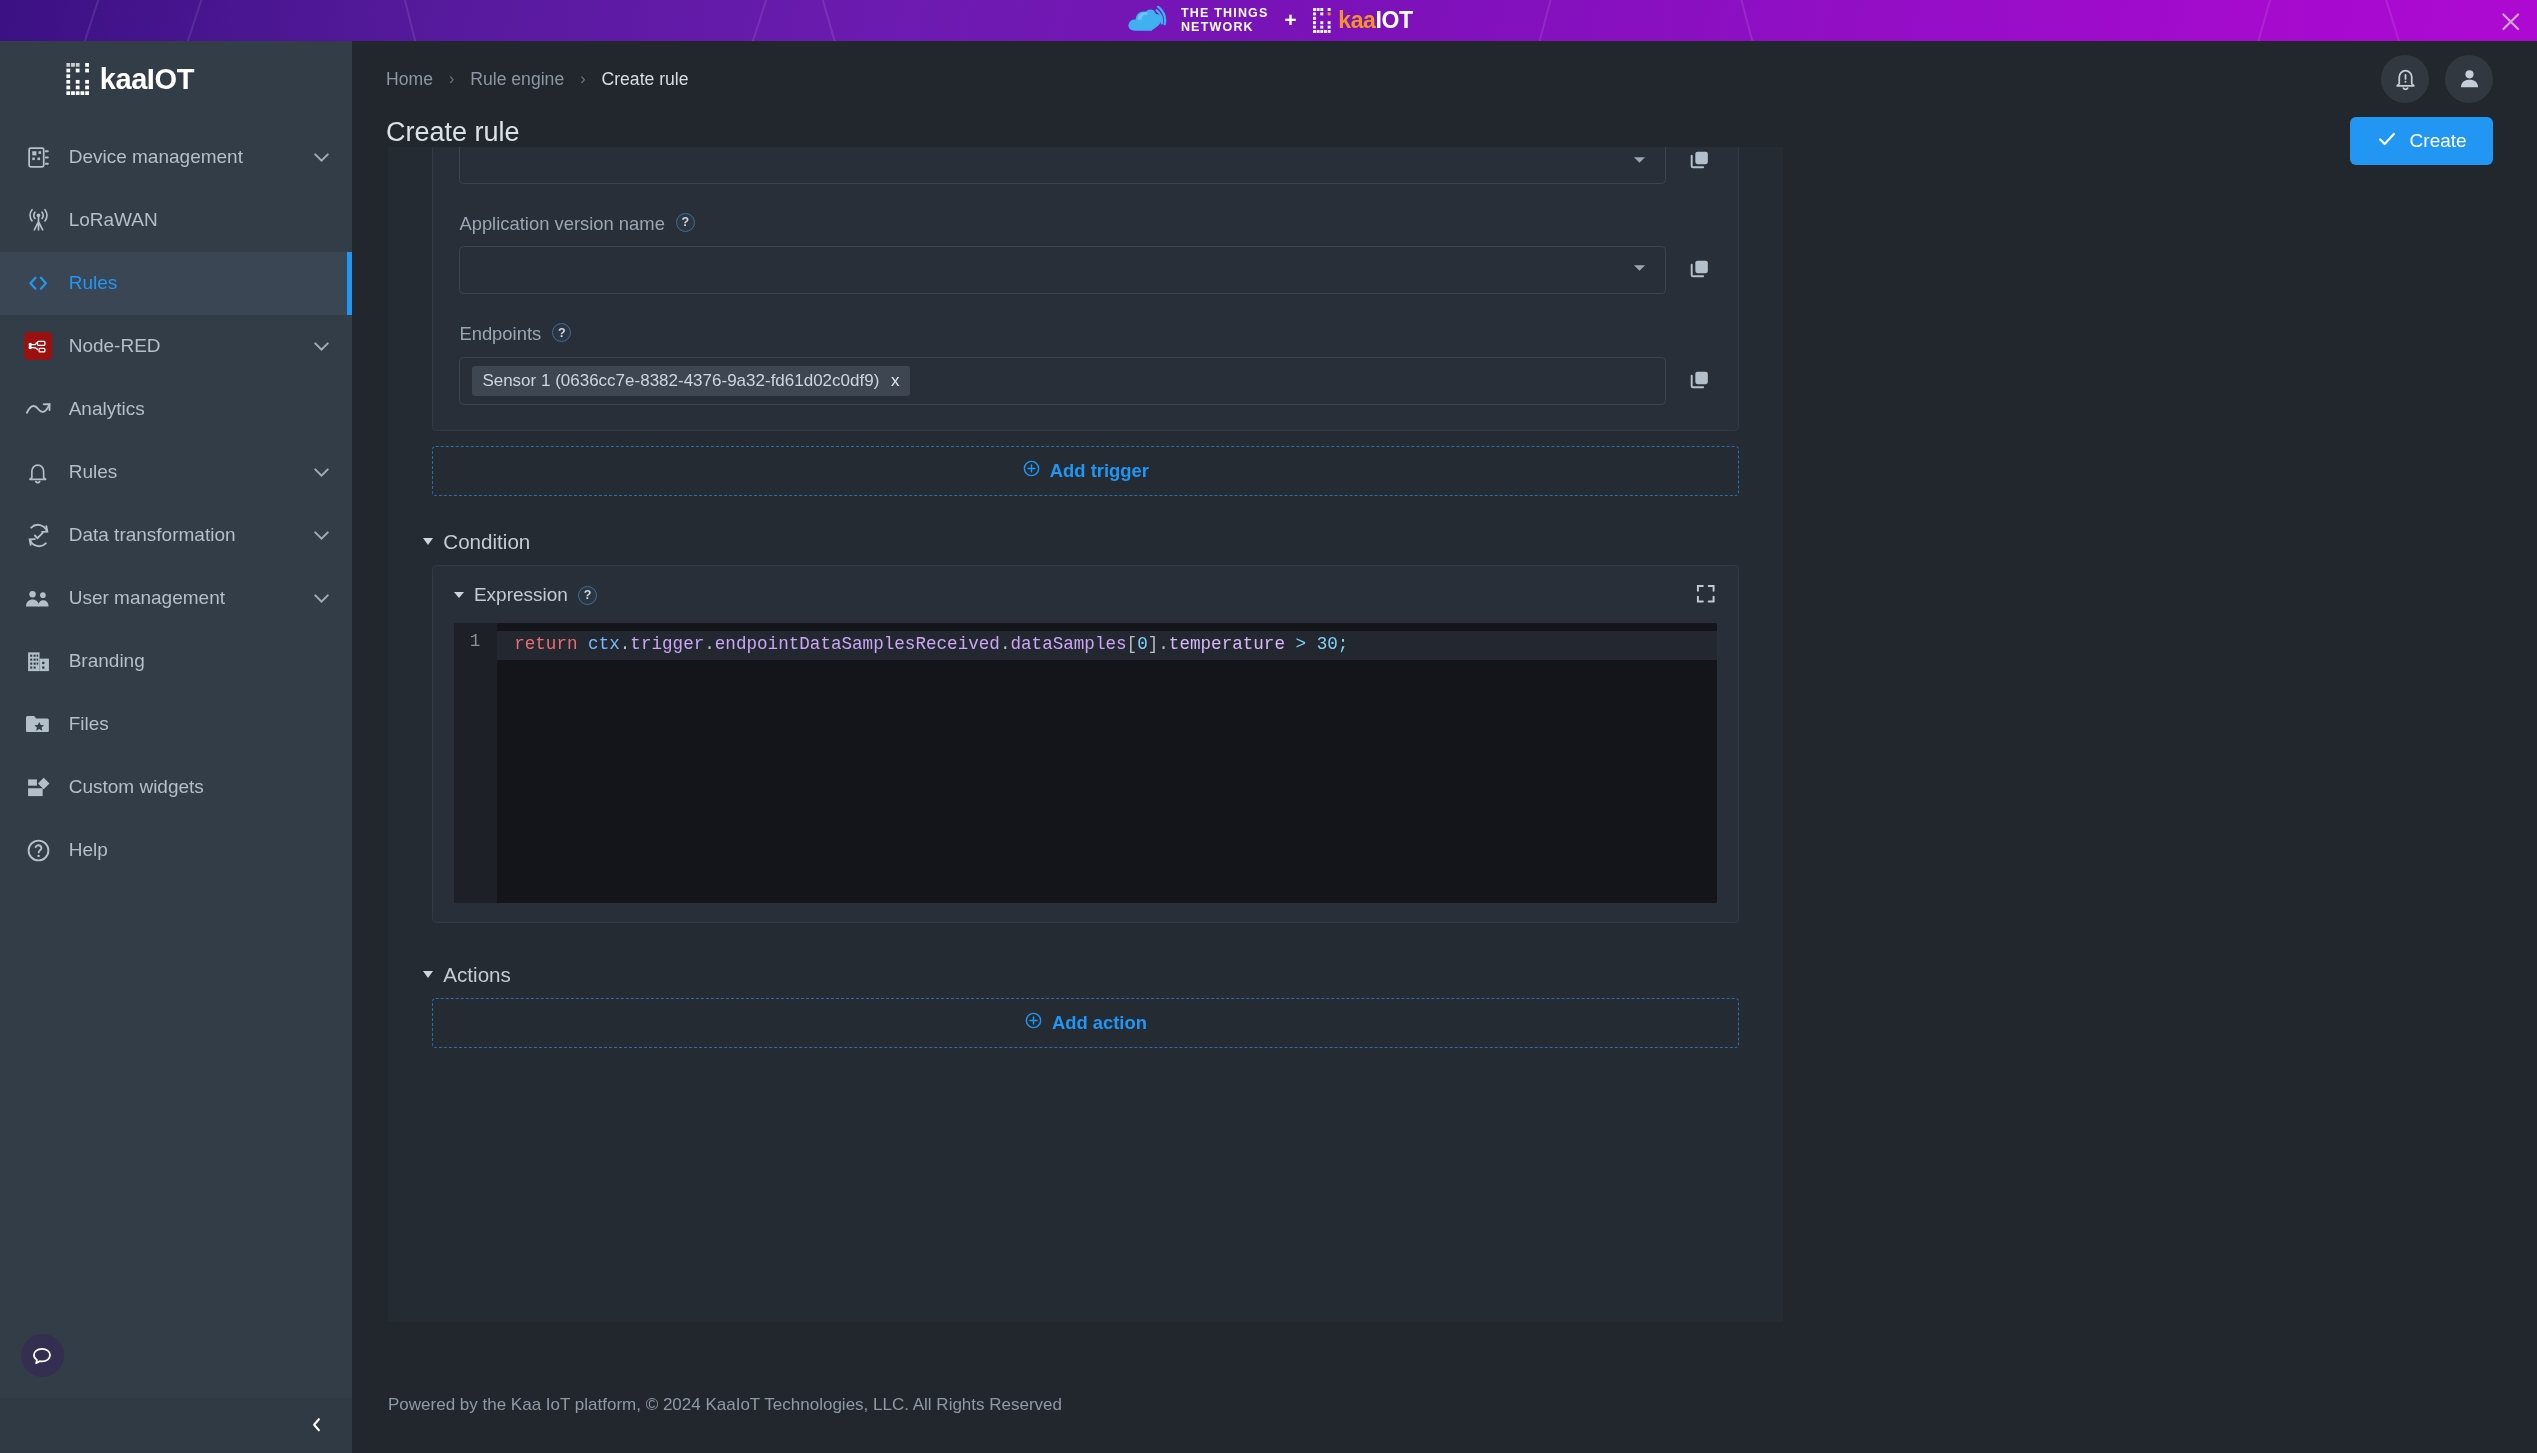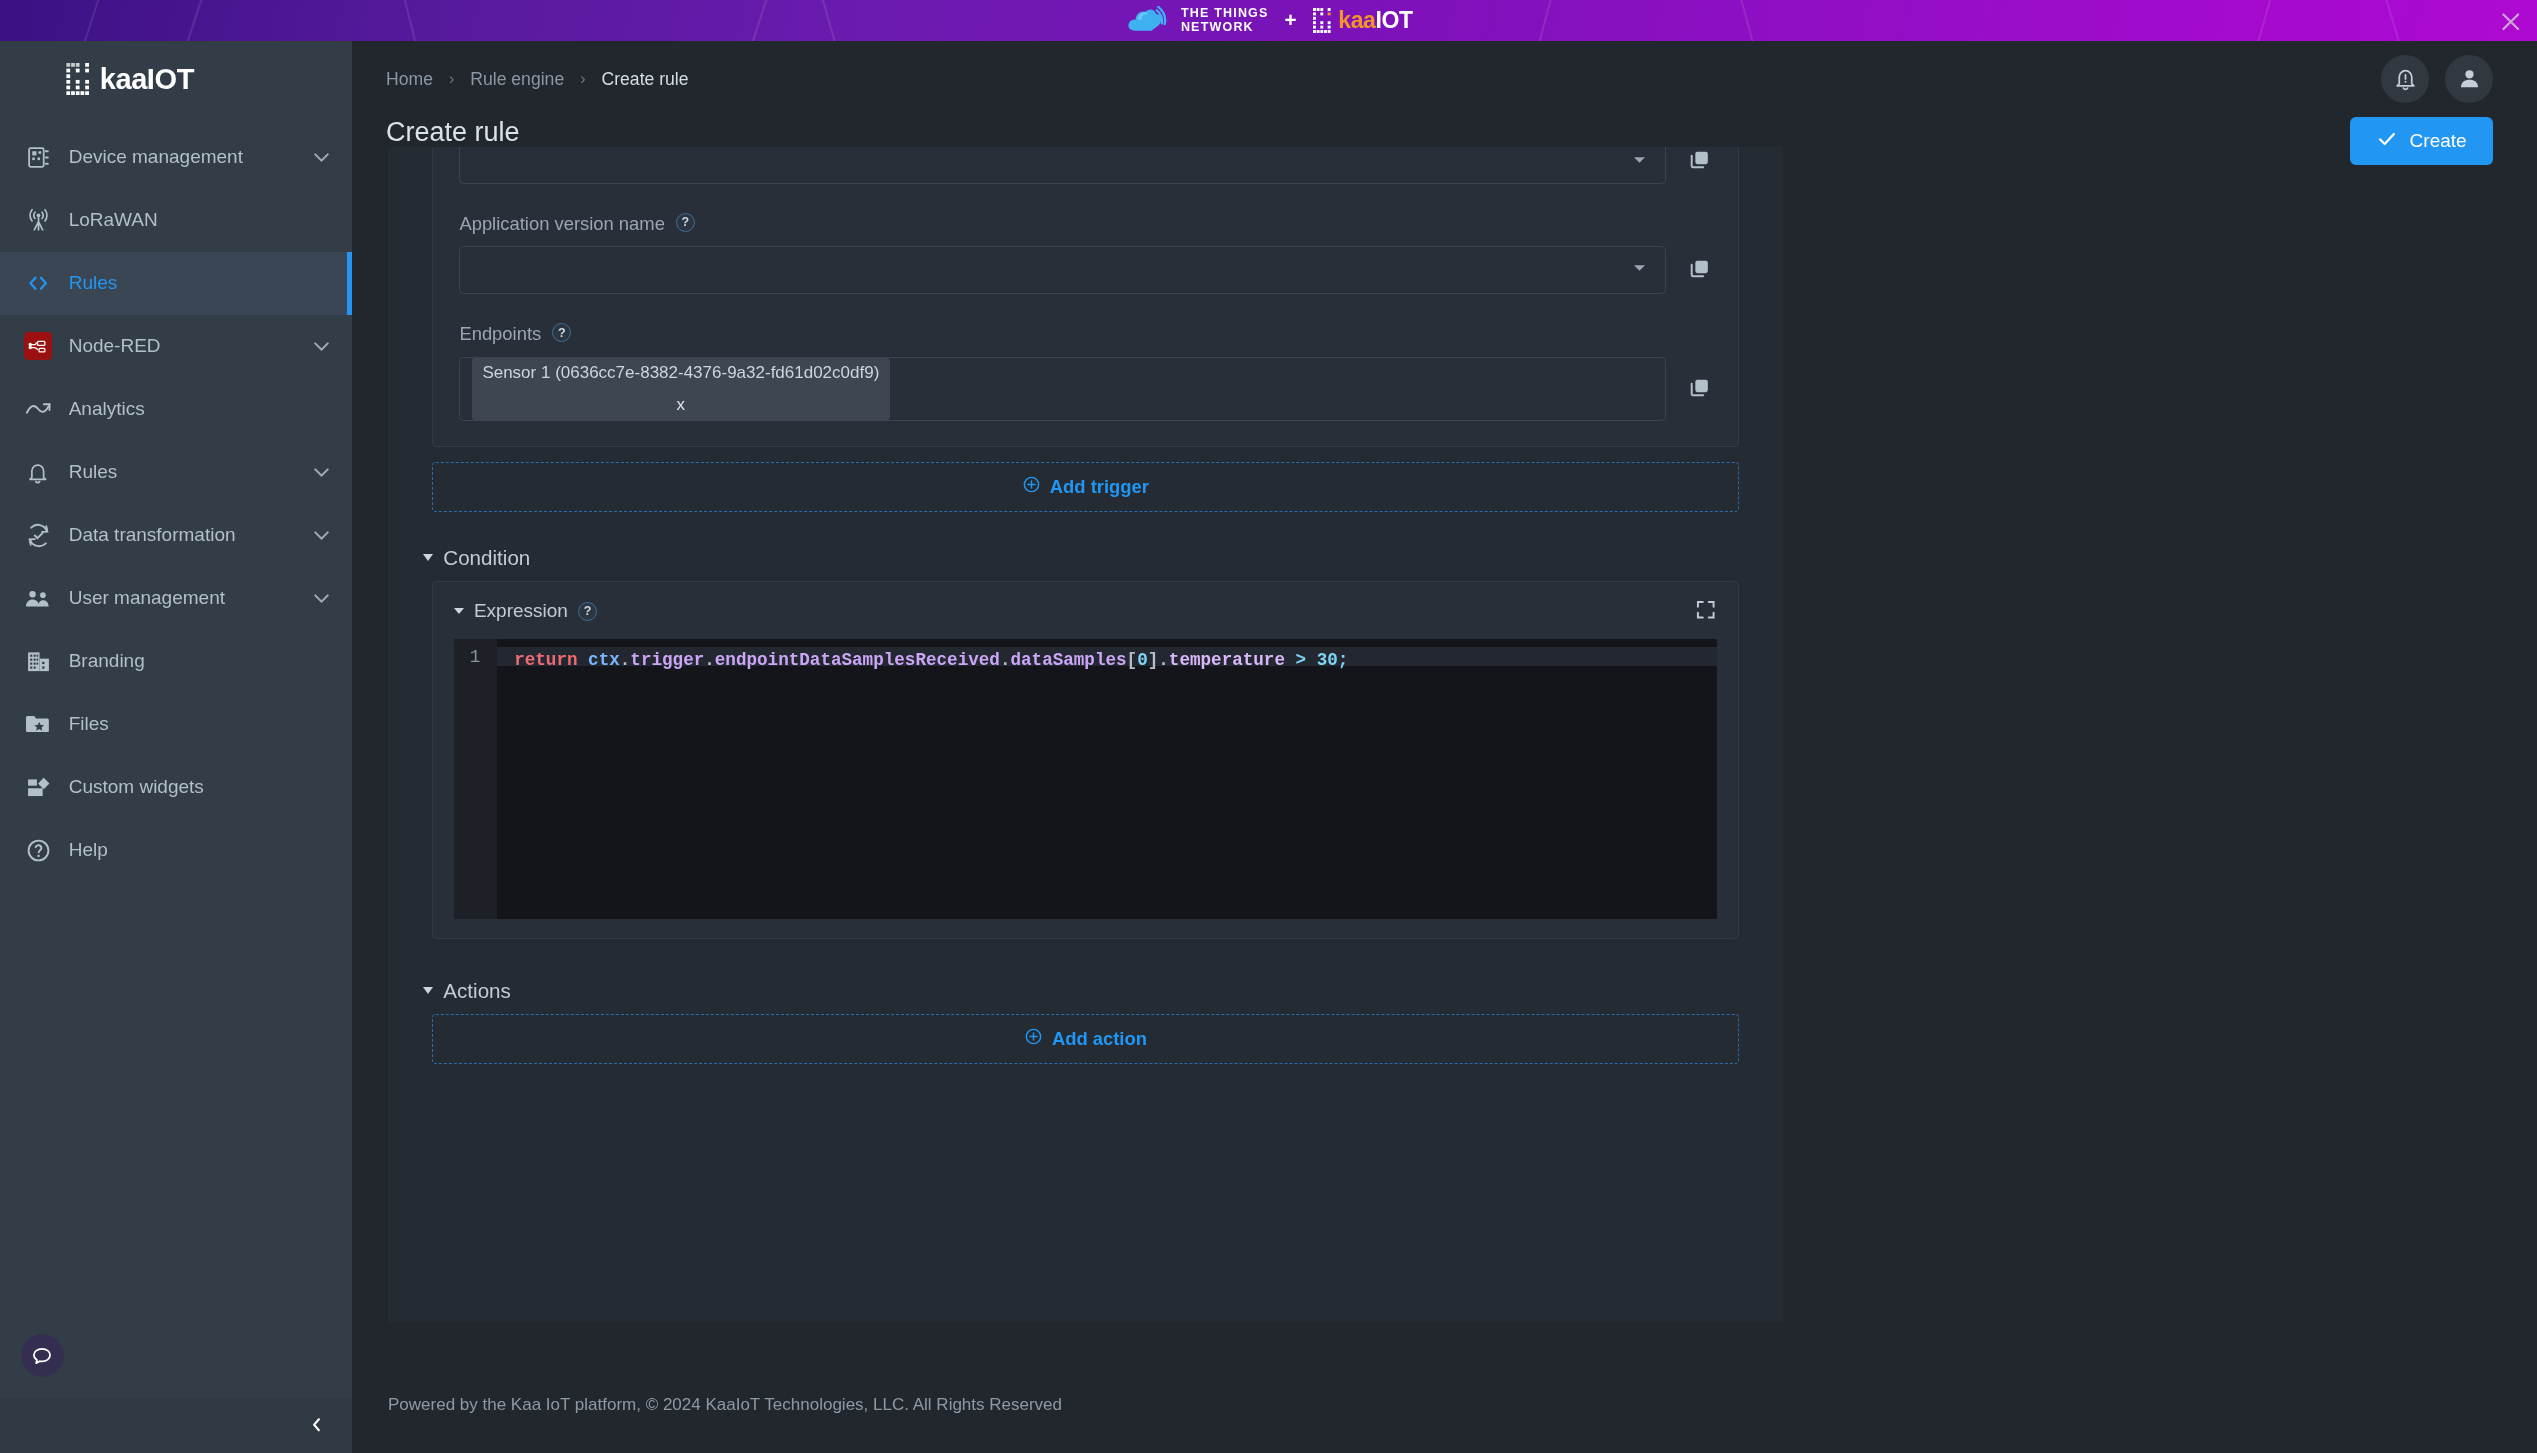--- a/index.html
+++ b/index.html
@@ -189,21 +189,21 @@
   .chip-box {
     flex: 1; min-height: 48px;
     background: transparent;
     border: 0.7px solid #3b444f; border-radius: 4.4px;
     display: flex; align-items: center; padding: 0 11.7px;
     flex-wrap: wrap; gap: 7.3px;
   }
   .chip {
     background: #3d4651; color: #cdd6de;
     border-radius: 2.9px; padding: 5.1px 10.3px;
-    font-size: 17px; display: flex; align-items: center; gap: 11.7px; flex-direction: column;
+    font-size: 17px; display: flex; align-items: center; gap: 11.7px;
   }
   .chip-x { color: #dfe6ec; cursor: pointer; font-size: 17px; }
 
   .dashed-add {
     margin: 14.7px 44px 0 44px;
     height: 50px;
     border: 1.5px dashed #2c6ca8; border-radius: 3.7px;
     display: flex; align-items: center; justify-content: center;
     cursor: pointer;
   }
@@ -252,22 +252,22 @@
     font-family: "Liberation Mono", monospace;
     text-align: center; padding-top: 8px;
     flex-shrink: 0;
   }
   .code-area {
     flex: 1; position: relative;
     font-family: "Liberation Mono", monospace;
     font-size: 17.6px; padding-top: 8px;
   }
   .code-line {
-    background: #232730; height: 19px; line-height: 27px;
-    padding-left: 17.6px; white-space: pre; font-weight: bold;
+    background: #232730; height: 29px; line-height: 27px;
+    padding-left: 17.6px; white-space: pre;
   }
   .tok-kw { color: #ef6b73; }
   .tok-id { color: #cba6f7; }
   .tok-prop { color: #d9b8f9; }
   .tok-root { color: #79b8ff; }
   .tok-punc { color: #b6bdc8; }
   .tok-num { color: #7fd3f7; }
   .tok-op { color: #7fd3f7; }
 
   .footer-note {

